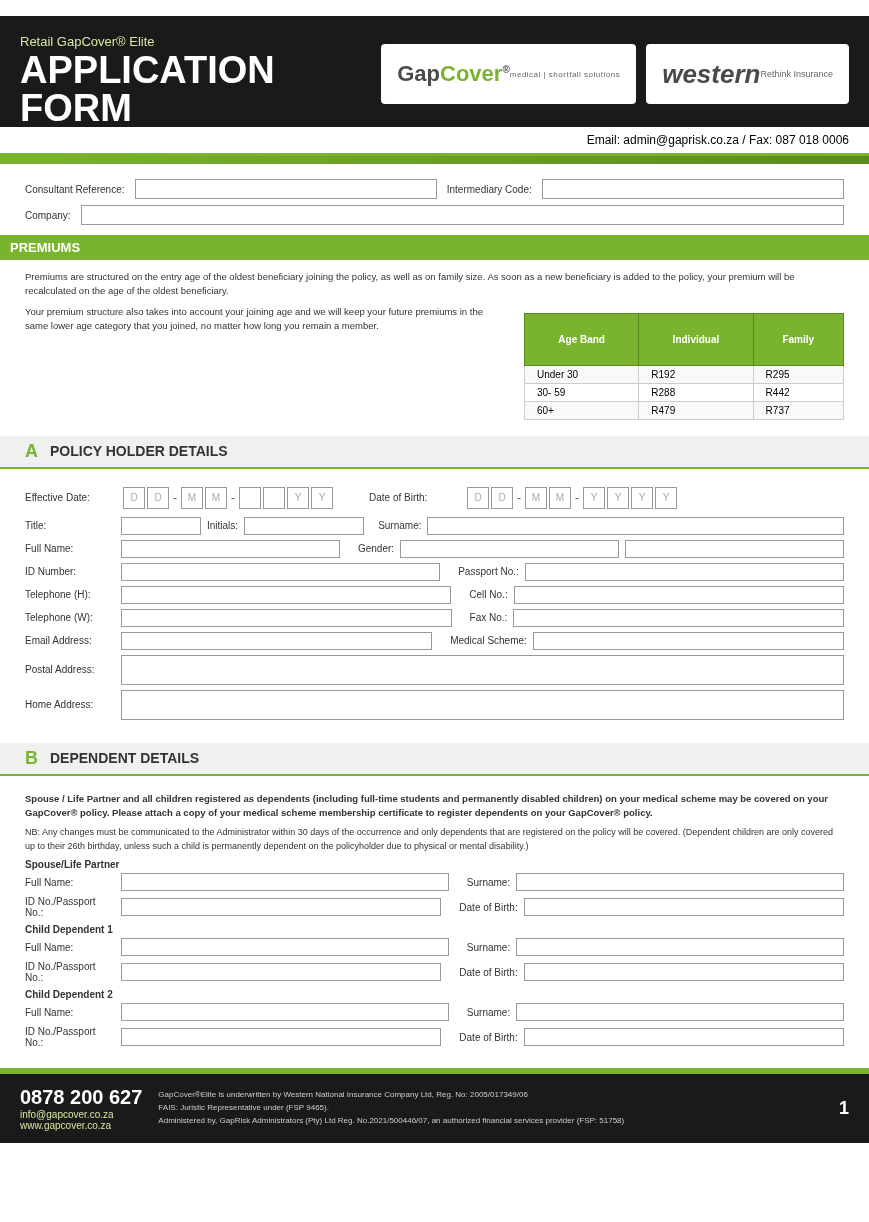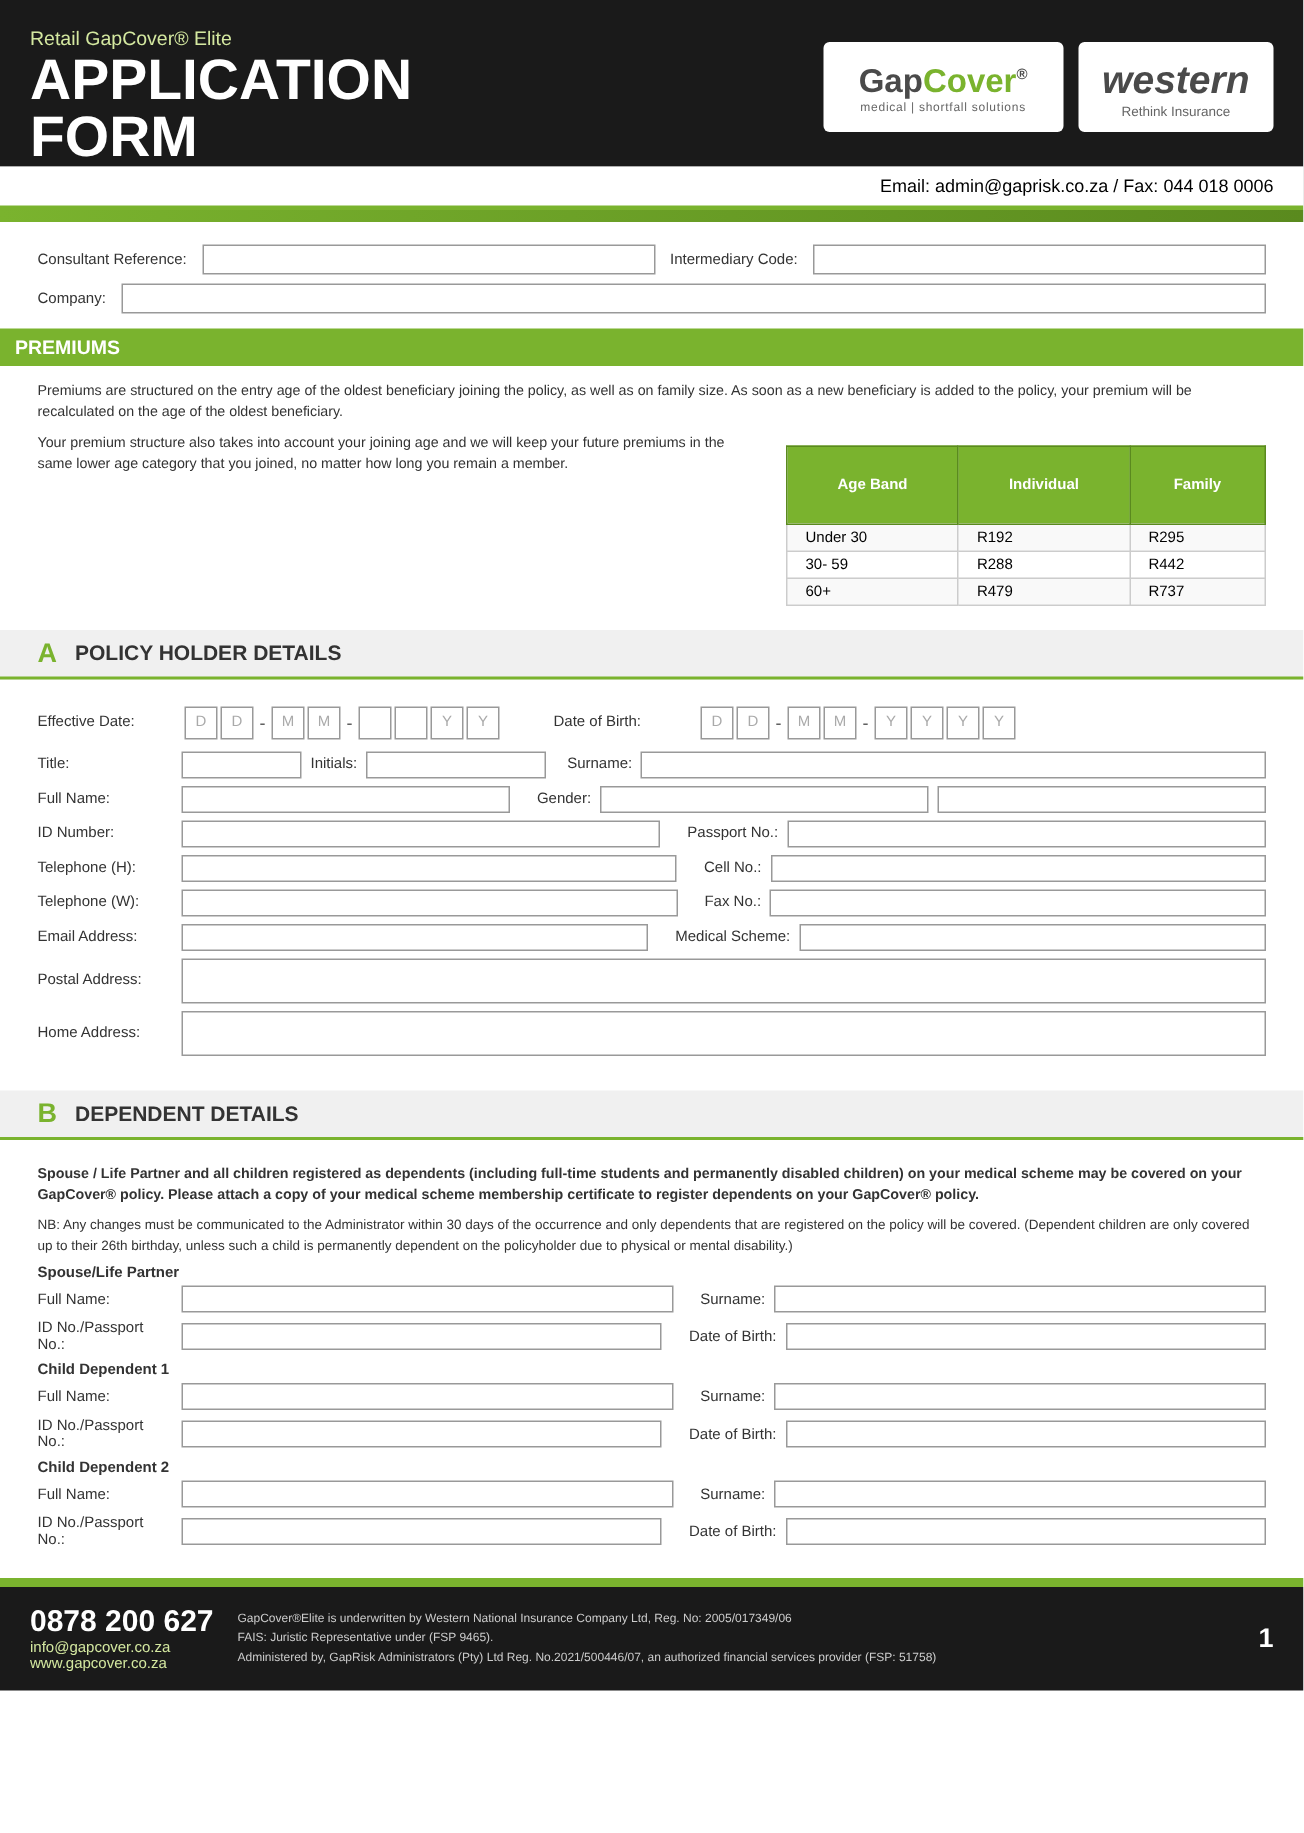--- a/index.html
+++ b/index.html
@@ -1,25 +1,25 @@
 <!DOCTYPE html>
 <html><head>
   <meta charset="utf-8">
   <style>
     * { box-sizing: border-box; margin: 0; padding: 0; }
     body { font-family: Arial, sans-serif; font-size: 11px; background: #fff; width: 869px; min-height: 1222px; }
 
     
-    .header { background: #a3a3a3; position: relative; overflow: hidden; }
+    .header { background: #5eead4; position: relative; overflow: hidden; margin-top: 16px; }
     .header-top { background: #1a1a1a; padding: 18px 20px 0 20px; display: flex; align-items: flex-start; justify-content: space-between; }
     .header-title { color: #fff; }
     .header-title .subtitle { font-size: 13px; font-weight: normal; color: #d4e8a0; margin-bottom: 2px; }
     .header-title .main-title { font-size: 38px; font-weight: 900; color: #fff; line-height: 1; }
     .header-logos { display: flex; gap: 10px; margin-top: 10px; }
-    .logo-box { background: #fff; padding: 8px 16px; border-radius: 4px; display: flex; flex-direction: column; align-items: center; justify-content: center; }
+    .logo-box { background: #fff; padding: 8px 16px; border-radius: 4px; display: flex; flex-direction: row; align-items: center; justify-content: center; }
     .logo-gapcover { min-width: 160px; min-height: 60px; }
     .logo-gapcover-text { font-size: 22px; font-weight: 900; color: #4a4a4a; }
     .logo-gapcover-text span { color: #7ab32e; }
     .logo-gapcover-sub { font-size: 8px; color: #666; letter-spacing: 0.5px; }
     .logo-western { min-width: 130px; min-height: 60px; }
     .logo-western-text { font-size: 26px; font-weight: 900; color: #4a4a4a; font-style: italic; }
     .logo-western-sub { font-size: 9px; color: #666; }
     .email-bar { background: #fff; text-align: right; padding: 6px 20px; font-size: 12px; border-bottom: 3px solid #7ab32e; }
     .green-stripe { height: 8px; background: linear-gradient(to right, #7ab32e, #5a8a1e); }
 
@@ -98,21 +98,21 @@
         <div class="logo-gapcover-text">Gap<span>Cover</span><sup style="font-size:10px;">®</sup></div>
         <div class="logo-gapcover-sub">medical  |  shortfall solutions</div>
       </div>
       <div class="logo-box logo-western">
         <div class="logo-western-text">western</div>
         <div class="logo-western-sub">Rethink Insurance</div>
       </div>
     </div>
   </div>
   <div class="email-bar">
-    <span>Email: admin@gaprisk.co.za / Fax: 044 018 0006</span>
+    <span>Email: admin@gaprisk.co.za / Fax: 087 018 0006</span>
   </div>
   <div class="green-stripe"></div>
 </div>
 
 <div class="form-area">
 
   <div class="consultant-row">
     <span class="field-label">Consultant Reference:</span>
     <input class="field-input" type="text" style="">
     <span class="field-label">Intermediary Code:</span>

